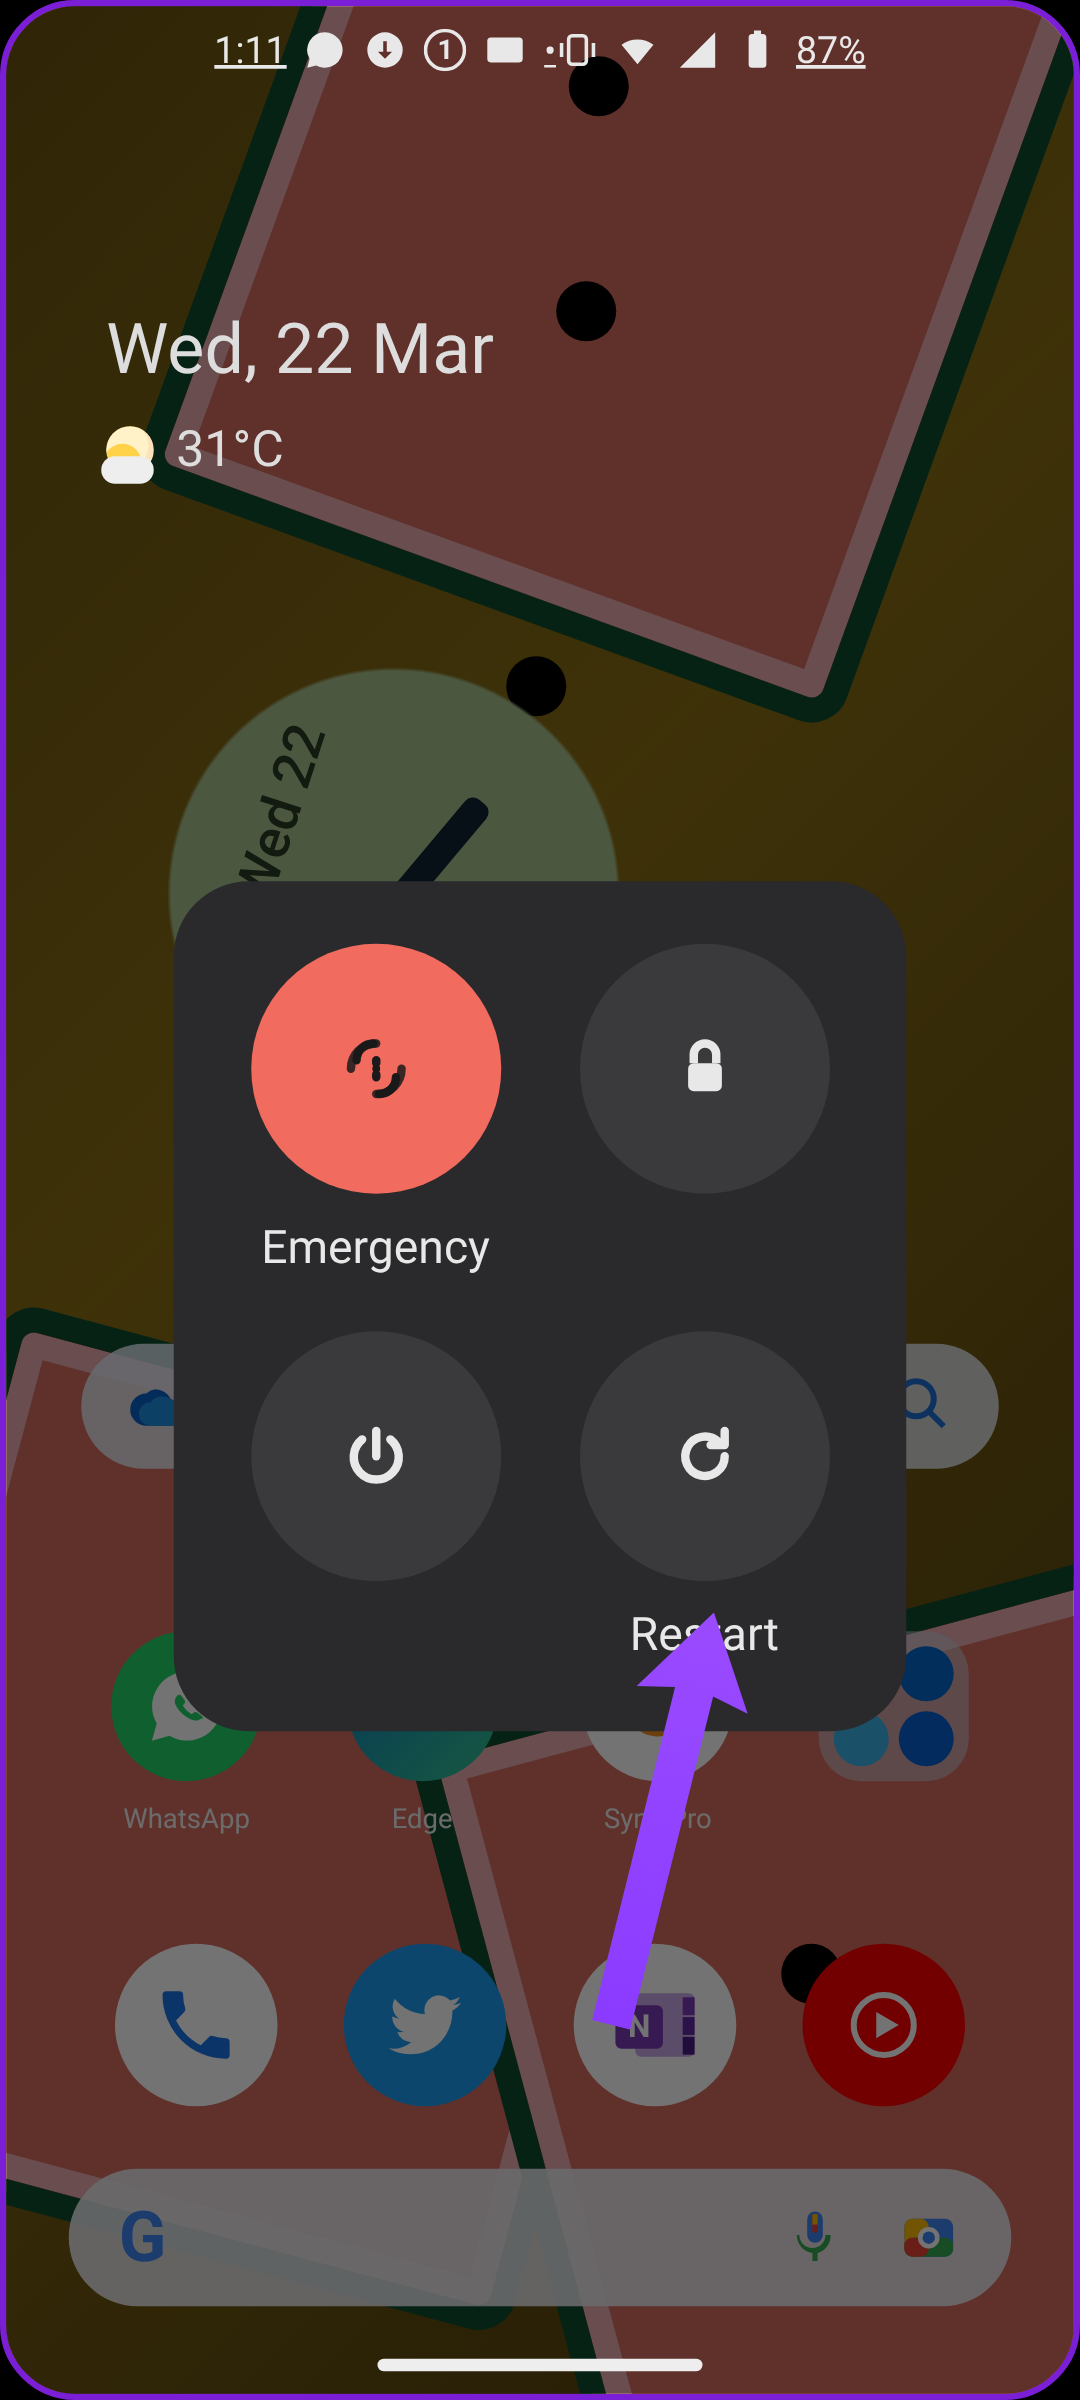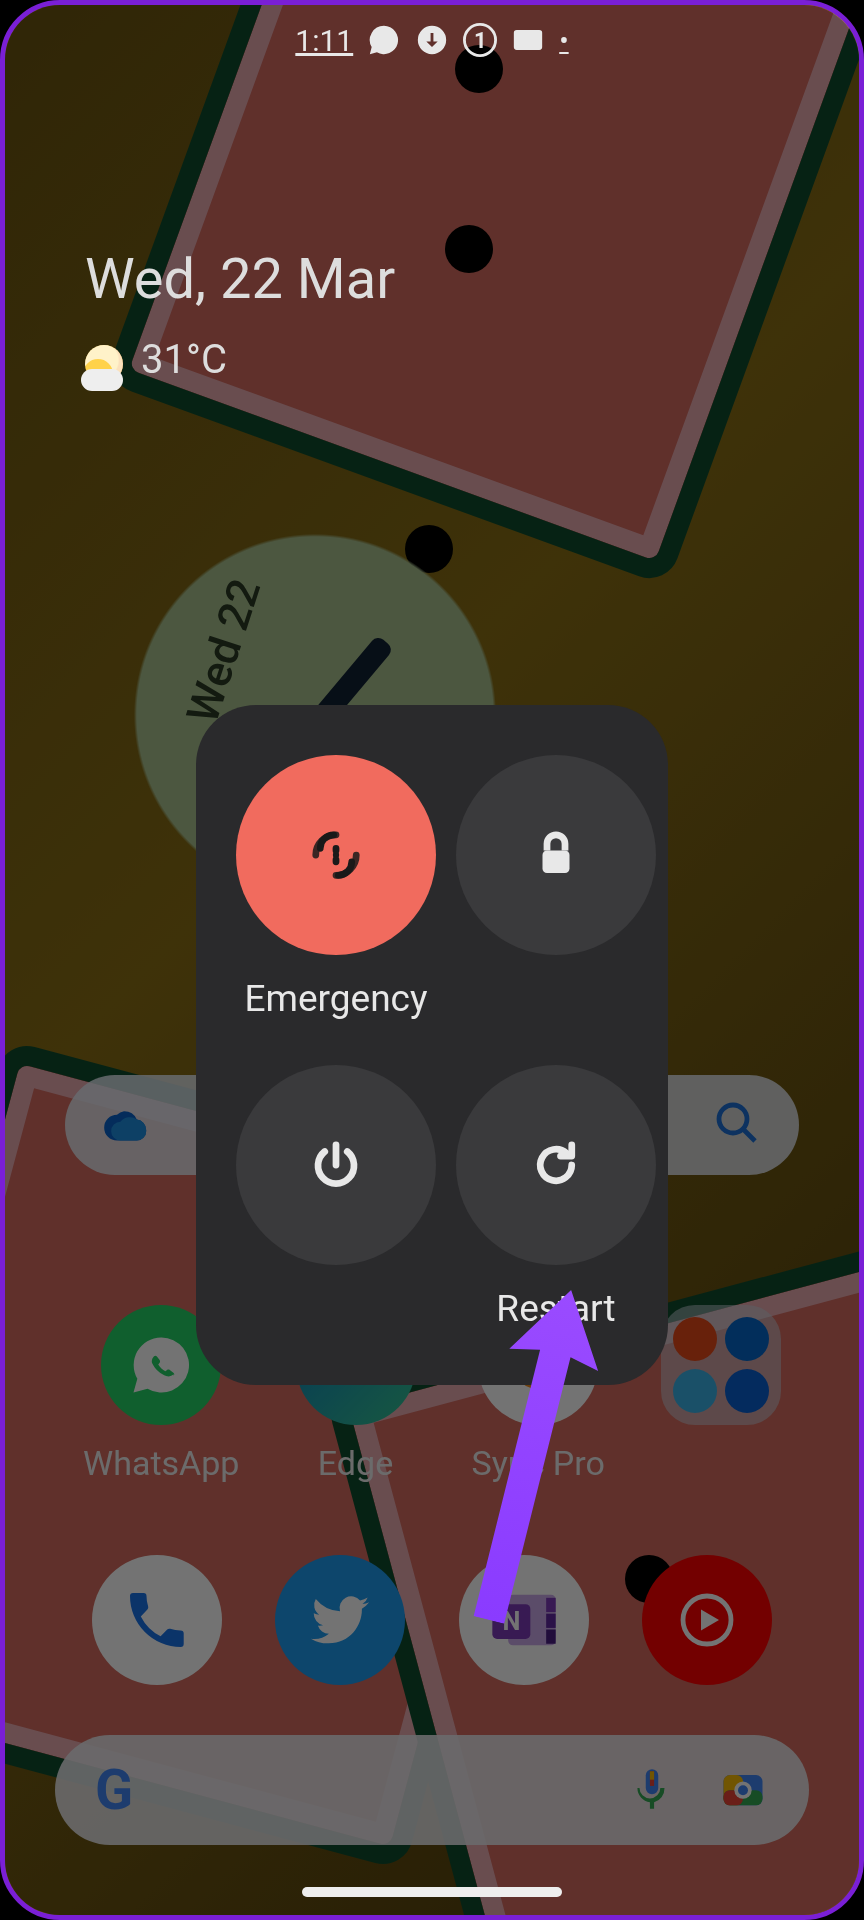--- a/index.html
+++ b/index.html
@@ -31,21 +31,21 @@
 
   
   .status { position:absolute; top:0; left:0; right:0; height:70px; display:flex; align-items:center; justify-content:center; padding:0 40px; color:#e8e8e8; font-size:30px; z-index:10;text-decoration:underline; }
   .status .left, .status .right { display:flex; align-items:center; gap:14px; }
   .s-ico { display:inline-flex; align-items:center; justify-content:center; width:34px; height:34px; }
   .s-ico svg { width:100%; height:100%; fill:#e8e8e8; }
 
   
   .datewidget { position:absolute; top:241px; left:80px; color:#ddd; z-index:8; }
   .datewidget .date { font-size:56px; font-weight:400; }
-  .datewidget .temp { font-size:40px; margin-top:24px; display:flex; align-items:flex-end; gap:18px; }
+  .datewidget .temp { font-size:40px; margin-top:24px; display:flex; align-items:center; gap:18px; }
   .sun { width:38px; height:38px; border-radius:50%; background:radial-gradient(circle at 40% 40%, #ffd24a 55%, #f29a1f 60%); box-shadow: -6px 10px 0 4px rgba(255,255,255,0.7) inset; position:relative; }
   .sun::after{ content:""; position:absolute; bottom:-8px; left:-4px; width:42px; height:22px; background:#eee; border-radius:20px; }
 
   
   .clockwidget { position:absolute; top:500px; left:100px; width:420px; height:420px; z-index:3; }
   .clock-flower {
     width:100%; height:100%; border-radius:50%;
     background:#a8c08f;
     -webkit-mask: radial-gradient(circle at center, #000 60%, transparent 61%);
     position:relative;
@@ -53,42 +53,42 @@
   .clock-label { position:absolute; top:120px; left:45px; font-size:44px; color:#2a3a24; transform:rotate(-72deg); font-weight:500;}
   .hand { position:absolute; left:50%; top:50%; transform-origin: 0 50%; border-radius:8px; }
   .hand.h { width:110px; height:22px; background:#123; transform:rotate(-50deg);}
   .hand.m { width:140px; height:18px; background:#3a64b3; transform:rotate(60deg);}
 
   
   .searchmid { position:absolute; top:1070px; left:60px; right:60px; height:100px; background:rgba(230,236,244,0.85); border-radius:50px; display:flex; align-items:center; justify-content:space-between; padding:0 38px; z-index:3; }
 
   
   .approw { position:absolute; top:1300px; left:0; right:0; display:flex; justify-content:space-around; padding:0 50px; z-index:3; }
-  .app { display:flex; flex-direction:column; align-items:center; gap:18px; color:#eee; font-size:34px; }
+  .app { display:flex; flex-direction:column; align-items:center; gap:18px; color:#eee; font-size:22px; }
   .app .ic { width:120px; height:120px; border-radius:60px; display:flex; align-items:center; justify-content:center; }
   .folder { width:120px; height:120px; border-radius:34px; background:rgba(200,210,220,0.55); display:grid; grid-template-columns:1fr 1fr; grid-template-rows:1fr 1fr; gap:8px; padding:12px;}
   .folder div { border-radius:50%; }
 
   
   .dock { position:absolute; bottom:230px; left:0; right:0; display:flex; justify-content:space-around; padding:0 60px; z-index:3; }
   .dock .ic { width:130px; height:130px; border-radius:65px; background:#fff; display:flex; align-items:center; justify-content:center; }
 
   
   .gbar { position:absolute; bottom:70px; left:50px; right:50px; height:110px; background:rgba(235,235,238,0.9); border-radius:60px; display:flex; align-items:center; justify-content:space-between; padding:0 40px; z-index:3; }
   .glogo { font-size:56px; font-weight:bold; }
   .glogo span:nth-child(1){color:#4285F4;} .glogo span:nth-child(2){color:#EA4335;}
   .gbar-right { display:flex; gap:40px; align-items:center;}
 
   
   .navhandle { position:absolute; bottom:18px; left:50%; transform:translateX(-50%); width:260px; height:10px; background:#eee; border-radius:5px; z-index:12; }
 
   
   .powermenu {
     position:absolute; top:700px; left:50%; transform:translateX(-50%);
-    width:472px; height:680px; background:#2a2a2c; border-radius:60px;
+    width:586px; height:680px; background:#2a2a2c; border-radius:60px;
     z-index:20; padding:50px 40px 40px;
     display:grid; grid-template-columns:1fr 1fr; grid-template-rows:1fr 1fr; gap:30px 20px;
   }
   .pm-item { display:flex; flex-direction:column; align-items:center; justify-content:flex-start; gap:22px; }
   .pm-circle { width:200px; height:200px; border-radius:50%; background:#3a3a3c; display:flex; align-items:center; justify-content:center; }
   .pm-circle.red { background:#f16b5e; }
   .pm-label { color:#e8e8e8; font-size:37px; }
   .pm-circle svg { width:54px; height:54px; stroke:#e8e8e8; fill:none; stroke-width:3; }
   .pm-circle.red svg { stroke:#1a1a1a; }
   .pm-circle .lock { fill:#e8e8e8; stroke:none; }
@@ -135,20 +135,45 @@
             <circle cx="12" cy="12" r="11" fill="none" stroke="#e8e8e8" stroke-width="2"></circle>
           </svg>
         <span style="position:absolute;inset:0;display:flex;align-items:center;justify-content:center;font-size:22px;font-weight:bold;">1</span>
       </span>
       <span class="s-ico">
           <svg viewBox="0 0 24 24">
             <rect x="2" y="5" width="20" height="14" rx="2"></rect>
           </svg>
         </span>
       <span style="font-size:28px;">•</span>
+    </div>
+    <div class="right">
+      <span class="s-ico">
+          <svg viewBox="0 0 24 24">
+            <rect x="7" y="4" width="10" height="16" rx="2" fill="none" stroke="#e8e8e8" stroke-width="2"></rect>
+            <path d="M3 8v8M21 8v8" stroke="#e8e8e8" stroke-width="2"></path>
+          </svg>
+        </span>
+      <span class="s-ico">
+          <svg viewBox="0 0 24 24">
+            <path d="M12 20l9-11a15 15 0 00-18 0l9 11z"></path>
+          </svg>
+        </span>
+      <span class="s-ico">
+          <svg viewBox="0 0 24 24">
+            <path d="M2 22h20L22 2 2 22z"></path>
+          </svg>
+        </span>
+      <span class="s-ico">
+          <svg viewBox="0 0 24 24">
+            <rect x="7" y="3" width="10" height="19" rx="2"></rect>
+            <rect x="10" y="1" width="4" height="3"></rect>
+          </svg>
+        </span>
+      <span>87%</span>
     </div>
   </div>
 
   <div class="datewidget">
     <div class="date">Wed, 22 Mar</div>
     <div class="temp">
       <span class="sun"></span>
       <span>31°C</span>
     </div>
   </div>

